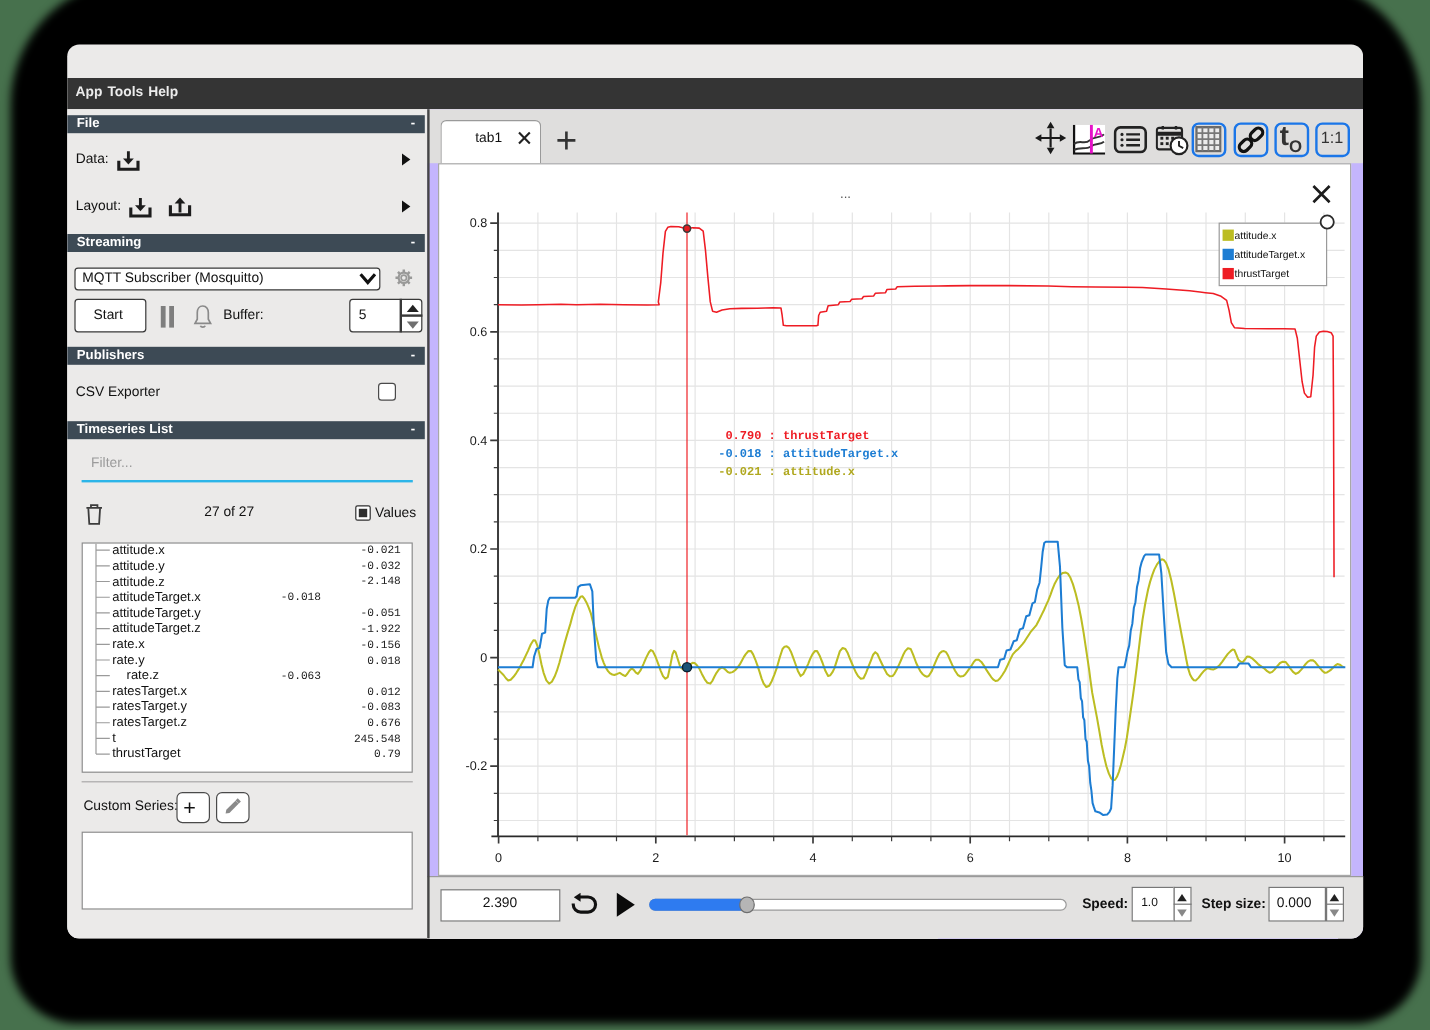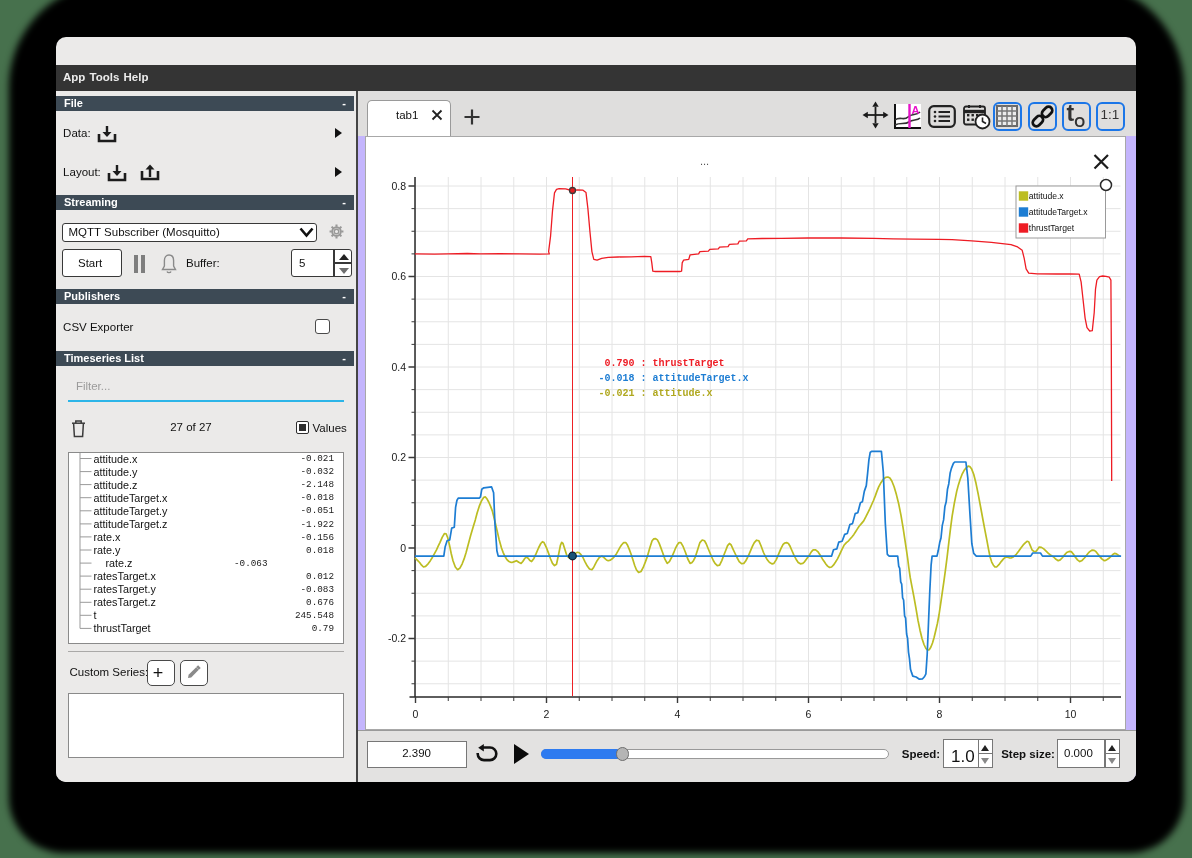--- a/index.html
+++ b/index.html
@@ -123,21 +123,21 @@
           <path d="M1 175.4 L12.5 175.4"></path>
         </g>
       </svg>
     <div style="position:absolute;left:37.5px;top:361.5px;font-size:10.8px;color:#111;">attitude.x</div>
     <div class="mono" style="position:absolute;left:178px;top:362.1px;width:100px;text-align:right;font-size:9.3px;color:#222;">-0.021</div>
     <div style="position:absolute;left:37.5px;top:374.6px;font-size:10.8px;color:#111;">attitude.y</div>
     <div class="mono" style="position:absolute;left:178px;top:375.2px;width:100px;text-align:right;font-size:9.3px;color:#222;">-0.032</div>
     <div style="position:absolute;left:37.5px;top:387.6px;font-size:10.8px;color:#111;">attitude.z</div>
     <div class="mono" style="position:absolute;left:178px;top:388.2px;width:100px;text-align:right;font-size:9.3px;color:#222;">-2.148</div>
     <div style="position:absolute;left:37.5px;top:400.7px;font-size:10.8px;color:#111;">attitudeTarget.x</div>
-    <div class="mono" style="position:absolute;left:178px;top:401.3px;width:100px;text-align:right;font-size:9.3px;color:#222;">-0.018</div>
+    <div class="mono" style="position:absolute;left:178px;top:401.3px;width:100px;text-align:left;font-size:9.3px;color:#222;">-0.018</div>
     <div style="position:absolute;left:37.5px;top:413.8px;font-size:10.8px;color:#111;">attitudeTarget.y</div>
     <div class="mono" style="position:absolute;left:178px;top:414.4px;width:100px;text-align:right;font-size:9.3px;color:#222;">-0.051</div>
     <div style="position:absolute;left:37.5px;top:426.9px;font-size:10.8px;color:#111;">attitudeTarget.z</div>
     <div class="mono" style="position:absolute;left:178px;top:427.5px;width:100px;text-align:right;font-size:9.3px;color:#222;">-1.922</div>
     <div style="position:absolute;left:37.5px;top:439.9px;font-size:10.8px;color:#111;">rate.x</div>
     <div class="mono" style="position:absolute;left:178px;top:440.5px;width:100px;text-align:right;font-size:9.3px;color:#222;">-0.156</div>
     <div style="position:absolute;left:37.5px;top:453.0px;font-size:10.8px;color:#111;">rate.y</div>
     <div class="mono" style="position:absolute;left:178px;top:453.6px;width:100px;text-align:right;font-size:9.3px;color:#222;">0.018</div>
     <div style="position:absolute;left:37.5px;top:466.1px;font-size:10.8px;color:#111;margin-left:12px;">rate.z</div>
     <div class="mono" style="position:absolute;left:178px;top:466.7px;width:100px;text-align:left;font-size:9.3px;color:#222;">-0.063</div>
@@ -278,21 +278,21 @@
 <svg style="position:absolute;left:119px;top:652.5px;" width="24" height="21" viewBox="0 0 24 21">
 <path d="M7.5 3.5 H15 A6.3 6.3 0 0 1 15 16.1 H9 A6.3 6.3 0 0 1 2.7 9.8 L2.7 9" fill="none" stroke="#111" stroke-width="2.6"></path>
 <path d="M8.8 0 L3.2 3.7 L8.8 7.4 Z" fill="#111"></path>
 </svg>
 <div style="position:absolute;left:158px;top:652.6px;width:0;height:0;border-top:10.5px solid transparent;border-bottom:10.5px solid transparent;border-left:15.5px solid #0a0a0a;"></div>
 <div style="position:absolute;left:185.3px;top:658px;width:348px;height:9.5px;background:#fff;border:1px solid #999;border-radius:5px;box-sizing:border-box;"></div>
 <div style="position:absolute;left:185.3px;top:658px;width:81px;height:9.5px;background:#2e7bf0;border-radius:5px;"></div>
 <div style="position:absolute;left:259.5px;top:656px;width:13.5px;height:13.5px;background:#b5b5b5;border:1px solid #6e6e6e;border-radius:50%;box-sizing:border-box;"></div>
 <div style="position:absolute;left:545.8px;top:657px;font-size:11.5px;font-weight:bold;color:#111;">Speed:</div>
 <div style="position:absolute;left:587.3px;top:648.2px;width:36px;height:29px;background:#fff;border:1px solid #777;box-sizing:border-box;"></div>
-<div style="position:absolute;left:595px;top:656px;font-size:17px;color:#111;">1.0</div>
+<div style="position:absolute;left:595px;top:656px;font-size:10px;color:#111;">1.0</div>
 <div style="position:absolute;left:622.3px;top:648.2px;width:15.2px;height:29px;background:#fff;border:1px solid #777;box-sizing:border-box;"></div>
 <div style="position:absolute;left:622.3px;top:662.2px;width:15.2px;height:1px;background:#777;"></div>
 <div style="position:absolute;left:625.3px;top:653.5px;width:0;height:0;border-left:4.6px solid transparent;border-right:4.6px solid transparent;border-bottom:6px solid #222;"></div>
 <div style="position:absolute;left:625.3px;top:666.5px;width:0;height:0;border-left:4.6px solid transparent;border-right:4.6px solid transparent;border-top:6px solid #888;"></div>
 <div style="position:absolute;left:645.2px;top:657px;font-size:11.5px;font-weight:bold;color:#111;">Step size:</div>
 <div style="position:absolute;left:701.3px;top:648.2px;width:47.6px;height:29px;background:#fff;border:1px solid #777;box-sizing:border-box;"></div>
 <div style="position:absolute;left:708px;top:656px;font-size:11.5px;color:#111;">0.000</div>
 <div style="position:absolute;left:748.9px;top:648.2px;width:15.2px;height:29px;background:#fff;border:1px solid #777;box-sizing:border-box;"></div>
 <div style="position:absolute;left:748.9px;top:662.2px;width:15.2px;height:1px;background:#777;"></div>
 <div style="position:absolute;left:751.9px;top:653.5px;width:0;height:0;border-left:4.6px solid transparent;border-right:4.6px solid transparent;border-bottom:6px solid #222;"></div>

